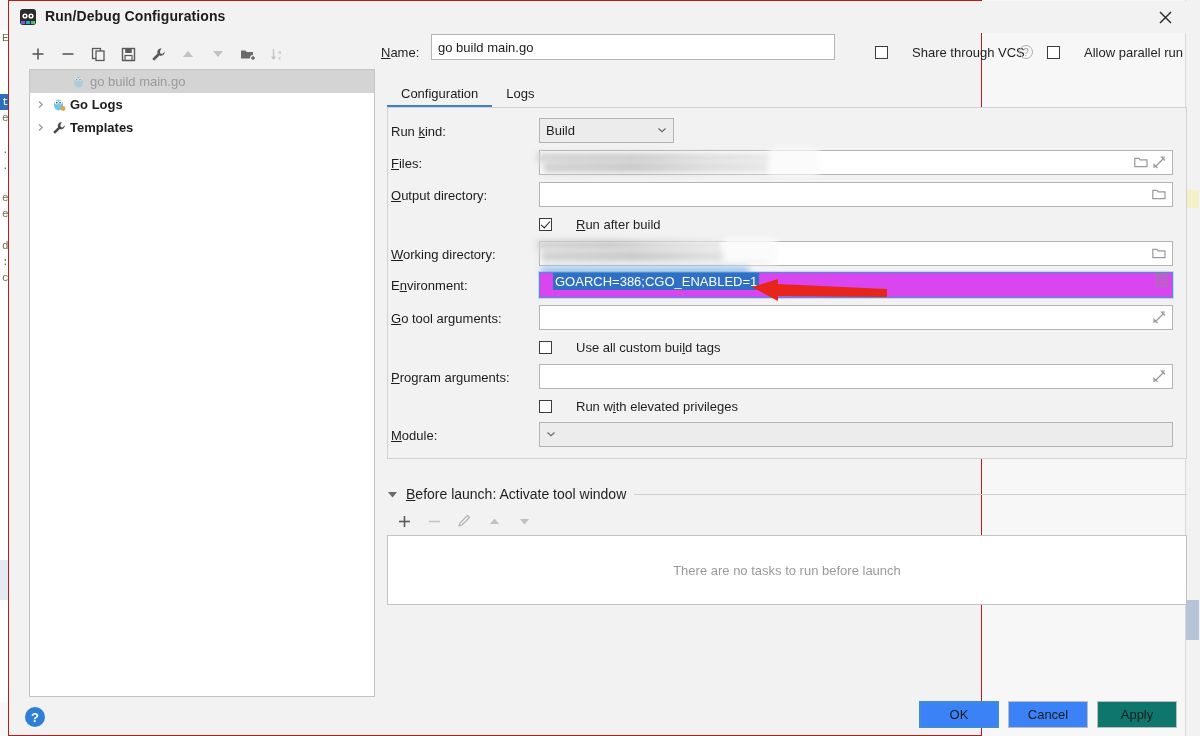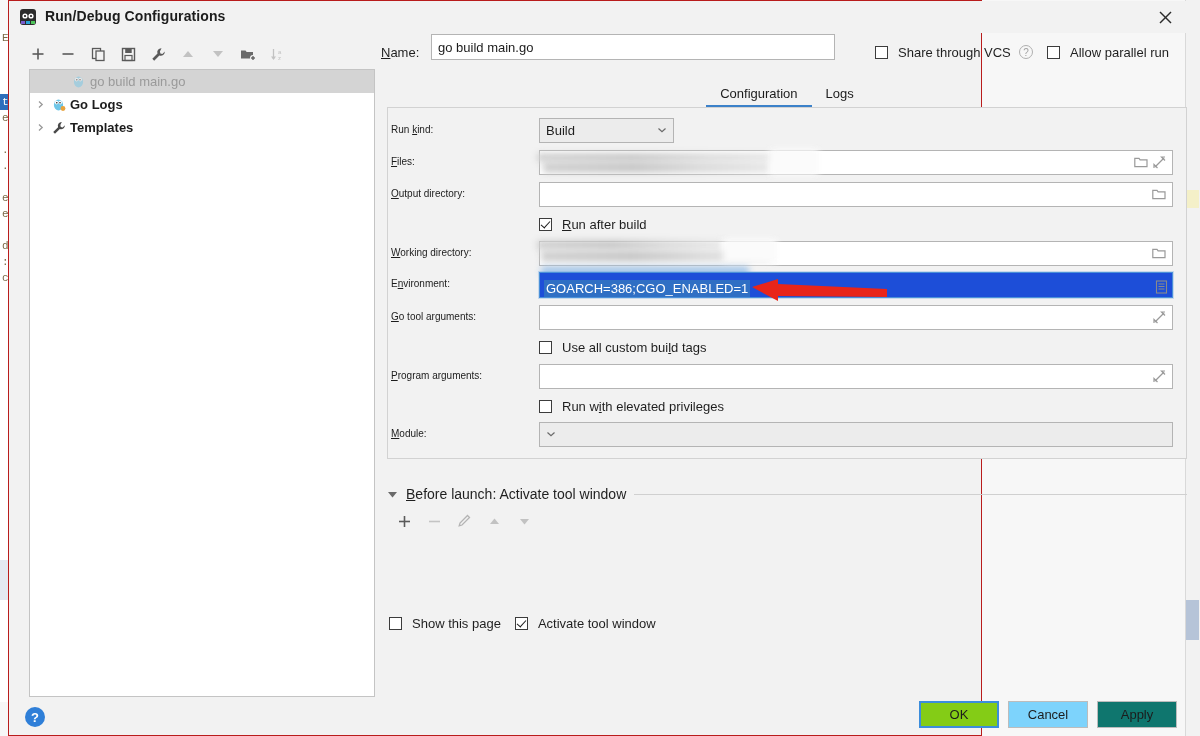--- a/index.html
+++ b/index.html
@@ -115,21 +115,21 @@
   }
   .name-input {
     position: absolute; left: 422px; top: 33px; width: 404px; height: 26px;
     background: #ffffff; border: 1px solid #b4b4b4;
     font-family: "Liberation Sans", sans-serif; font-size: 13px;
     padding: 0 6px; color: #1c1c1c;
     display:flex; align-items:center;
   }
 
   .chk {
-    display: inline-flex; align-items: center; gap: 10px; font-size: 13px;
+    display: inline-flex; align-items: center; gap: 24px; font-size: 13px;
     white-space: nowrap;
   }
   .chkbox {
     width: 13px; height: 13px; border: 1px solid #3c3c3c; background: #fff;
     display: inline-block; position: relative; flex: 0 0 auto;
   }
   .chkbox.checked::after {
     content: ""; position: absolute; left: 3px; top: 0px;
     width: 4px; height: 8px; border: solid #1c1c1c;
     border-width: 0 1.6px 1.6px 0; transform: rotate(42deg);
@@ -139,56 +139,56 @@
     position: absolute; left: 1010px; top: 44px;
     width: 14px; height: 14px; border-radius: 50%;
     border: 1px solid #b0b0b0; color: #a2a2a2; font-size: 10px;
     display: flex; align-items: center; justify-content: center;
   }
   .allow-parallel { position: absolute; left: 1038px; top: 44px; }
 
   
   .tabs {
     position: absolute; left: 378px; top: 78px; width: 800px; height: 28px;
-    display: flex; align-items: flex-end; gap: 0px; justify-content: center;
+    display: flex; align-items: flex-end; gap: 0px;
   }
   .tab {
     padding: 0 14px; height: 27px; line-height: 27px;
     font-size: 13px; color: #1c1c1c;
   }
   .tab.active { border-bottom: 2px solid #3c81c9; }
 
   .panel {
     position: absolute; left: 378px; top: 106px; width: 800px; height: 352px;
     background: #f2f2f2; border: 1px solid #d2d2d2;
   }
 
   .row-label {
-    position: absolute; font-size: 10px; color: #1c1c1c; white-space: nowrap;
+    position: absolute; font-size: 13px; color: #1c1c1c; white-space: nowrap;
   }
 
   .field {
     position: absolute; height: 25px; background: #ffffff;
     border: 1px solid #b4b4b4; display: flex; align-items: center;
     padding: 0 4px 0 6px; font-size: 13px;
   }
   .field .ftext { flex: 1; overflow: hidden; white-space: nowrap; }
   .field .fbtn { width: 18px; display:flex; align-items:center; justify-content:center; }
 
   .combo {
     position: absolute; height: 25px; background: #ececec;
     border: 1px solid #b4b4b4; display: flex; align-items: center;
     padding: 0 6px; font-size: 13px;
   }
   .combo .ctext { flex: 1; display:flex; align-items:center; gap:6px; }
 
   .env-field {
     position: absolute; left: 530px; top: 271px; width: 634px; height: 26px;
-    background: #1d4ed8; border: 1px solid #4a90d9;
-    display: flex; align-items: flex-end; padding: 0 4px 0 4px;
+    background: #d946ef; border: 1px solid #4a90d9;
+    display: flex; align-items: flex-start; padding: 0 4px 0 13px;
     box-shadow: 0 0 0 1px rgba(74,144,217,.25);
   }
   .env-sel {
     background: #2f6fc4; color: #ffffff; font-size: 13px;
     padding: 1px 2px; white-space: nowrap;
   }
 
   
   .blur {
     position: absolute;
@@ -218,26 +218,26 @@
     color: #9a9a9a; font-size: 13px;
   }
   .bl-checks {
     position: absolute; left: 380px; top: 615px; display: flex;
     align-items: center; gap: 14px;
   }
 
   
   .btn {
     position: absolute; height: 27px;
-    border: 1px solid #bcbcbc; background: #7dd3fc;
+    border: 1px solid #bcbcbc; background: #3b82f6;
     display: flex; align-items: center; justify-content: center;
     font-size: 13px; color: #1c1c1c;
   }
   .btn.primary {
-    border: 2px solid #3c8ddc; background: #84cc16;
+    border: 2px solid #3c8ddc; background: #3b82f6;
   }
   .btn.disabled { color: #1c1c1c; background:#0f766e; }
 
   
   .arrow-anno {
     position: absolute; left: 752px; top: 278px; width: 135px; height: 26px;
     pointer-events: none;
   }
 
   
@@ -593,31 +593,24 @@
             <polygon points="6.5,3.5 11,9 2,9" fill="#c2c2c2"></polygon>
           </svg>
       </div>
       <div class="tb-btn">
         <svg width="13" height="13" viewBox="0 0 13 13">
             <polygon points="6.5,9.5 2,4 11,4" fill="#c2c2c2"></polygon>
           </svg>
       </div>
     </div>
 
-
-    <div class="bl-checks">
-      <label class="chk">
-        <span class="chkbox"></span>
-        <span>Show this page</span>
-      </label>
-      <label class="chk">
-        <span class="chkbox checked"></span>
-        <span>Activate tool window</span>
-      </label>
-    </div>
+    <div class="bl-box">
+      <span>There are no tasks to run before launch</span>
+    </div>
+
 
     <div class="btn primary" style="left:910px; top:700px; width:80px;">
       <span>OK</span>
     </div>
     <div class="btn" style="left:999px; top:700px; width:80px;">
       <span>Cancel</span>
     </div>
     <div class="btn disabled" style="left:1088px; top:700px; width:80px;">
       <span>Apply</span>
     </div>

